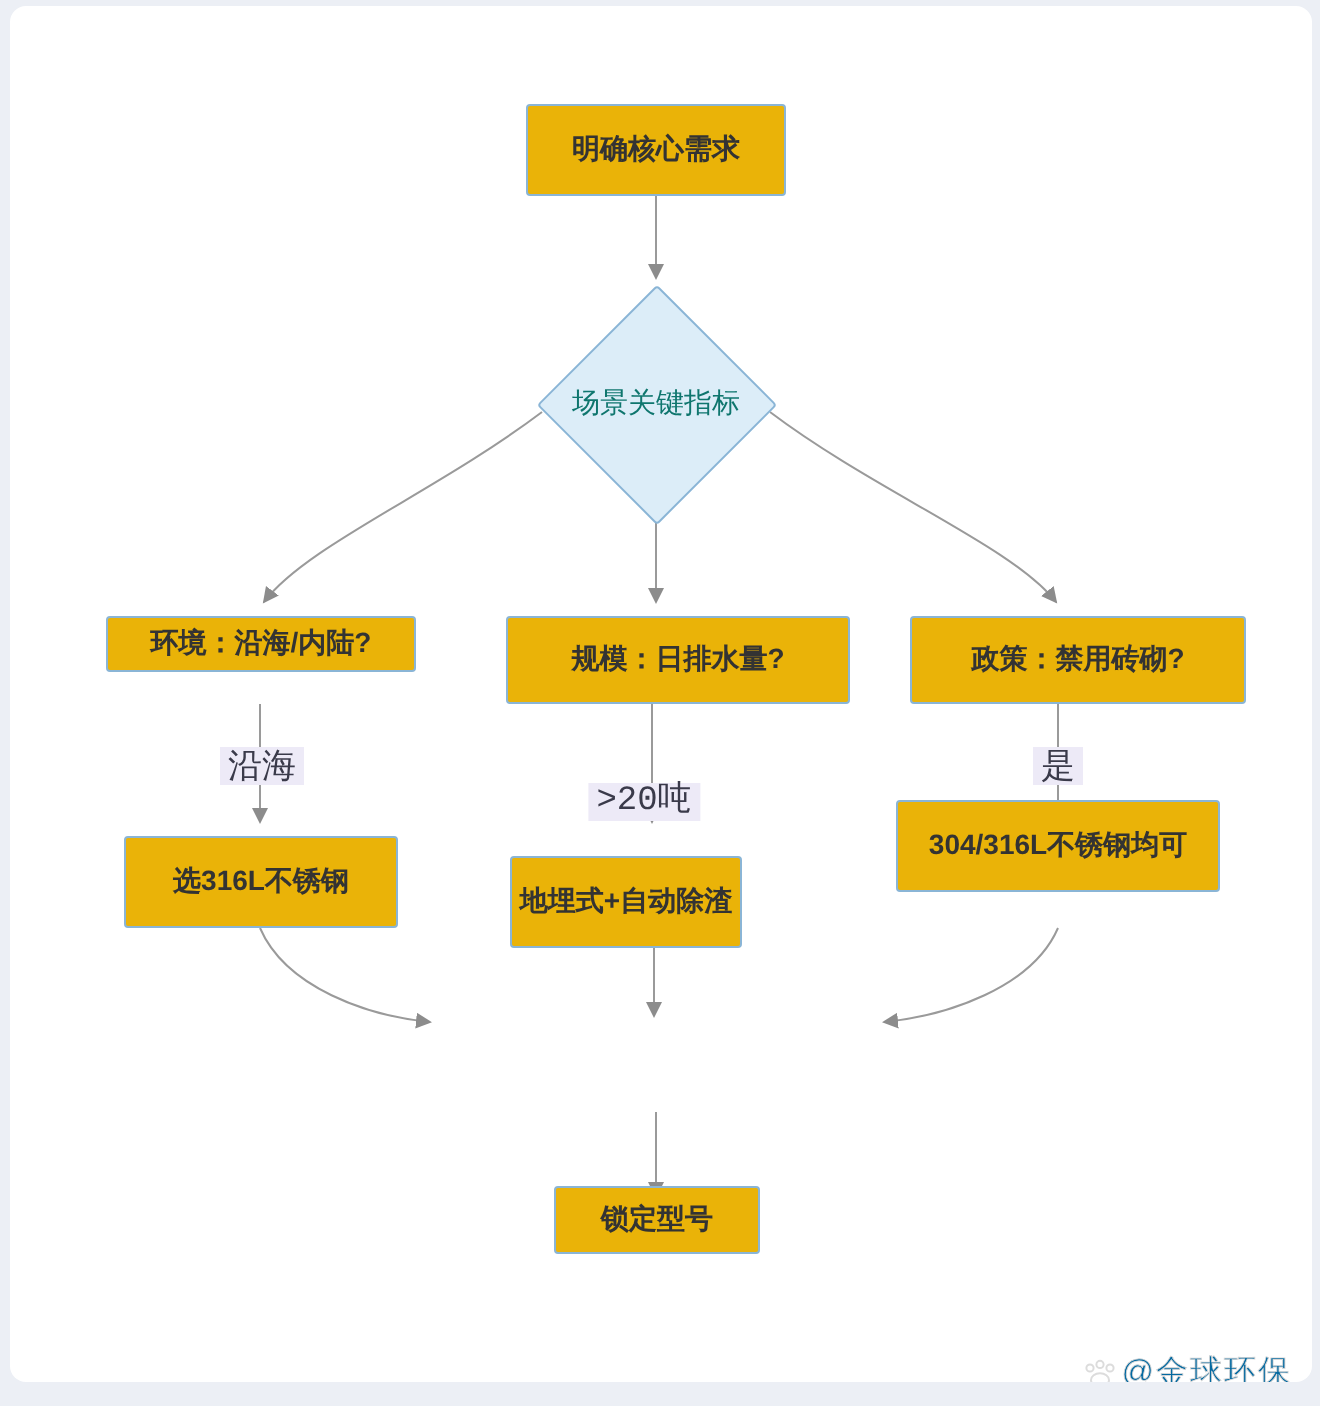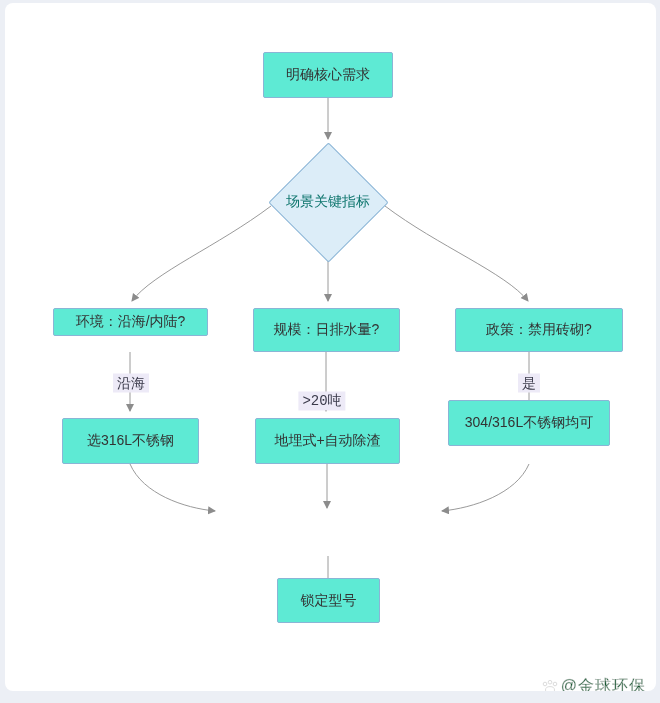--- a/index.html
+++ b/index.html
@@ -10,47 +10,48 @@
     overflow:hidden;
   }
   .page{
     position:absolute;left:5px;top:3px;right:4px;bottom:12px;
     background:#ffffff;border-radius:8px;overflow:hidden;
   }
   .stage{position:absolute;left:-5px;top:-3px;width:660px;height:703px;}
   .connectors{position:absolute;left:0;top:0;width:660px;height:703px;}
   .node{
     position:absolute;
-    background:#5eead4;
+    background:#eab308;
     border:1px solid #8ab5d6;
     border-radius:2px;
     display:flex;align-items:center;justify-content:center;
     font-size:14px;color:#333333;
     box-sizing:border-box;
     white-space:nowrap;
+    font-weight:bold;
   }
   .diamond-shape{
     position:absolute;left:286px;top:160px;width:83px;height:83px;
     background:#dcedf8;border:1px solid #8ab5d6;border-radius:2px;
     transform:rotate(45deg);
   }
   .diamond-label{
     position:absolute;left:328px;top:202px;transform:translate(-50%,-50%);
     font-size:14px;color:#0f766e;white-space:nowrap;
   }
   .edge-label{
     position:absolute;transform:translate(-50%,-50%);
     background:#edeaf7;color:#3a3a4a;
-    font-size:14px;padding:1px 4px;line-height:17px;
+    font-size:17px;padding:1px 4px;line-height:17px;
     white-space:nowrap;
   }
   .watermark{
     position:absolute;right:14px;bottom:6px;
     display:flex;align-items:center;gap:2px;
-    color:#14532d;font-size:16px;letter-spacing:1px;
+    color:#0369a1;font-size:16px;letter-spacing:1px;
     -webkit-text-stroke:0.4px #d6d6d6;
     user-select:none;
   }
   .watermark svg{display:block;}
 </style>
 </head>
 <body>
 
 <div class="page">
   <div class="stage">
@@ -76,38 +77,38 @@
       </g>
     </svg>
 
     <div class="node" style="left:263px;top:52px;width:130px;height:46px;">明确核心需求</div>
 
     <div class="diamond-shape"></div>
     <div class="diamond-label">场景关键指标</div>
 
     <div class="node" style="left:53px;top:308px;width:155px;height:28px;">环境：沿海/内陆?</div>
 
-    <div class="node" style="left:253px;top:308px;width:147px;height:44px;">规模：日排水量?</div>
+    <div class="node" style="left:253px;top:308px;width:172px;height:44px;">规模：日排水量?</div>
 
     <div class="node" style="left:455px;top:308px;width:168px;height:44px;">政策：禁用砖砌?</div>
 
     <div class="edge-label" style="left:131px;top:383px;">沿海</div>
 
     <div class="edge-label" style="left:322px;top:401px;font-family:Liberation Mono, monospace;">&gt;20吨</div>
 
     <div class="edge-label" style="left:529px;top:383px;">是</div>
 
     <div class="node" style="left:62px;top:418px;width:137px;height:46px;">选316L不锈钢</div>
 
-    <div class="node" style="left:255px;top:418px;width:145px;height:46px;">地埋式+自动除渣</div>
+    <div class="node" style="left:255px;top:428px;width:116px;height:46px;">地埋式+自动除渣</div>
 
     <div class="node" style="left:448px;top:400px;width:162px;height:46px;">304/316L不锈钢均可</div>
 
 
-    <div class="node" style="left:277px;top:578px;width:103px;height:45px;">锁定型号</div>
+    <div class="node" style="left:277px;top:593px;width:103px;height:34px;">锁定型号</div>
 
     <div class="watermark">
       <span>
         <svg width="18" height="16" viewBox="0 0 18 16" fill="none" stroke="#dcdcdc" stroke-width="1">
           <circle cx="4" cy="5" r="1.8"></circle>
           <circle cx="9" cy="3.2" r="1.8"></circle>
           <circle cx="14" cy="5" r="1.8"></circle>
           <ellipse cx="9" cy="11" rx="4.5" ry="3.4"></ellipse>
         </svg>
       </span>

